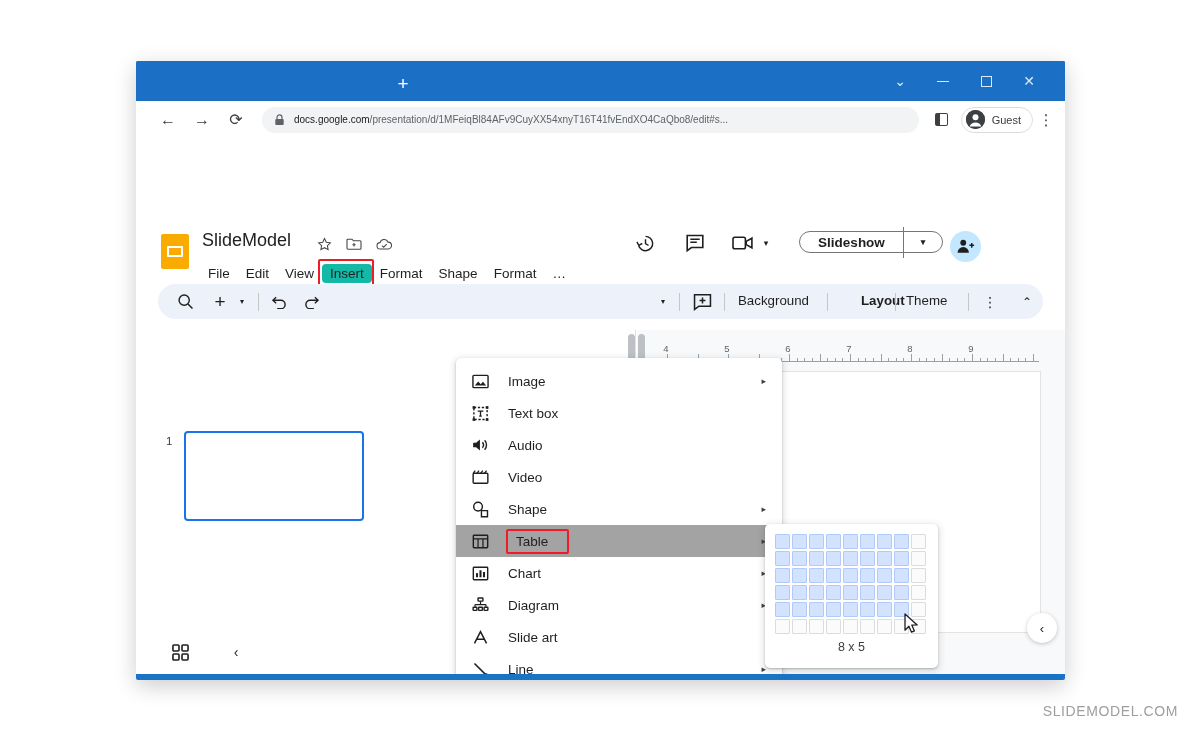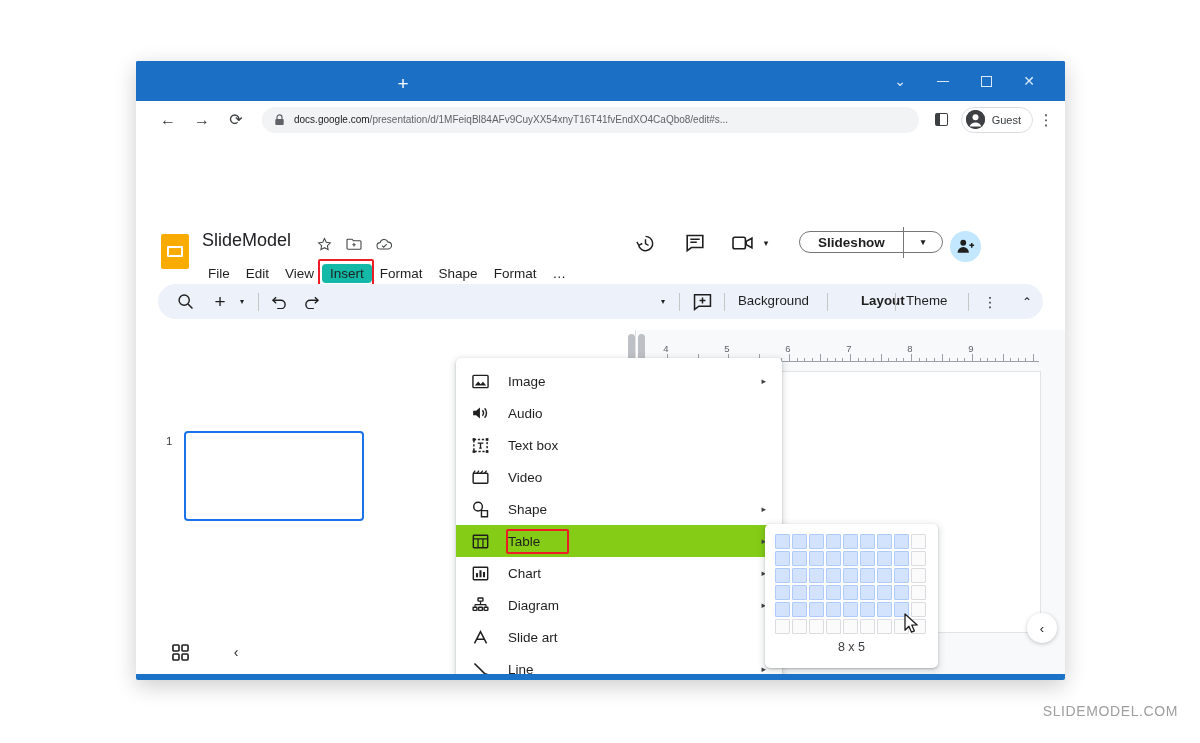--- a/index.html
+++ b/index.html
@@ -364,21 +364,21 @@
     box-shadow: 0 2px 6px 2px rgba(60,64,67,0.15), 0 1px 2px rgba(60,64,67,0.3);
     padding: 7px 0;
     z-index: 40;
   }
   .mi {
     position: relative;
     height: 32px;
     display: flex; align-items: center;
     padding: 0 10px 0 16px;
   }
-  .mi.hovered { background: #84cc16; }
+  .mi.hovered { background: #a3a3a3; gap: 8px; }
   .mi-icon {
     width: 22px; flex: 0 0 auto;
     display: flex; align-items: center; justify-content: flex-start;
     color: #1f1f1f;
   }
   .mi-label {
     flex: 1 1 auto;
     margin-left: 14px;
     font-size: 13.5px; color: #1f1f1f;
   }
@@ -695,45 +695,45 @@
             <svg width="17" height="17" viewBox="0 0 18 18">
               <rect x="1" y="2.5" width="16" height="13" rx="1" fill="none" stroke="currentColor" stroke-width="1.5"></rect>
               <path d="M3 13.2l3.6-4.3 2.6 2.9 2.4-2.6 3.4 4z" fill="currentColor"></path>
             </svg>
           </span>
           <span class="mi-label">Image</span>
           <span class="mi-arrow">▸</span>
         </div>
         <div class="mi">
           <span class="mi-icon">
-            <svg width="17" height="16" viewBox="0 0 18 17">
-              <path d="M1.2 6.2h3.1L8.4 2.6v11.8L4.3 10.8H1.2z" fill="currentColor"></path>
-              <path d="M11 5.6a4.4 4.4 0 0 1 0 5.8M13.4 3.4a7.6 7.6 0 0 1 0 10.2" fill="none" stroke="currentColor" stroke-width="1.5"></path>
-            </svg>
-          </span>
-          <span class="mi-label">Audio</span>
-          <span class="mi-arrow"></span>
-        </div>
-        <div class="mi">
-          <span class="mi-icon">
             <svg width="17" height="17" viewBox="0 0 18 18">
               <rect x="2" y="2.6" width="14" height="12.8" fill="none" stroke="currentColor" stroke-width="1.5" stroke-dasharray="2.4 1.8"></rect>
               <path d="M6 6.4h6M9 6.4v5.4M7.6 11.8h2.8" stroke="currentColor" stroke-width="1.4" fill="none"></path>
               <rect x="0.6" y="1.2" width="2.8" height="2.8" fill="currentColor"></rect>
               <rect x="14.6" y="1.2" width="2.8" height="2.8" fill="currentColor"></rect>
               <rect x="0.6" y="14" width="2.8" height="2.8" fill="currentColor"></rect>
               <rect x="14.6" y="14" width="2.8" height="2.8" fill="currentColor"></rect>
             </svg>
           </span>
           <span class="mi-label">Text box</span>
           <span class="mi-arrow"></span>
         </div>
         <div class="mi">
           <span class="mi-icon">
             <svg width="17" height="16" viewBox="0 0 18 17">
+              <path d="M1.2 6.2h3.1L8.4 2.6v11.8L4.3 10.8H1.2z" fill="currentColor"></path>
+              <path d="M11 5.6a4.4 4.4 0 0 1 0 5.8M13.4 3.4a7.6 7.6 0 0 1 0 10.2" fill="none" stroke="currentColor" stroke-width="1.5"></path>
+            </svg>
+          </span>
+          <span class="mi-label">Audio</span>
+          <span class="mi-arrow"></span>
+        </div>
+        <div class="mi">
+          <span class="mi-icon">
+            <svg width="17" height="16" viewBox="0 0 18 17">
               <rect x="1.2" y="4.6" width="15.6" height="10.6" rx="1" fill="none" stroke="currentColor" stroke-width="1.5"></rect>
               <path d="M1.2 4.6l2.2-2.8M5.2 4.6l2.2-2.8M9.2 4.6l2.2-2.8M13.2 4.6l2.2-2.8" stroke="currentColor" stroke-width="1.4"></path>
             </svg>
           </span>
           <span class="mi-label">Video</span>
           <span class="mi-arrow"></span>
         </div>
         <div class="mi">
           <span class="mi-icon">
             <svg width="17" height="17" viewBox="0 0 18 18">

